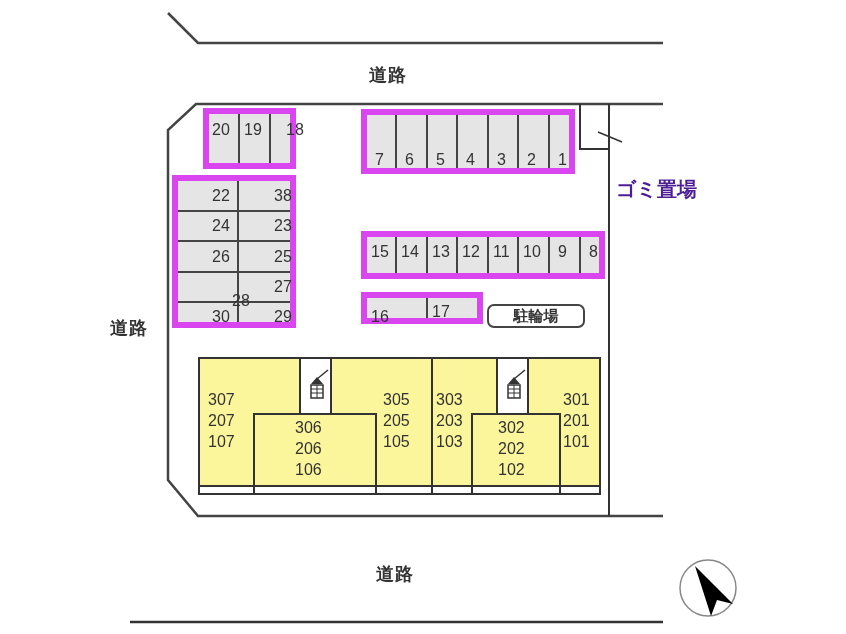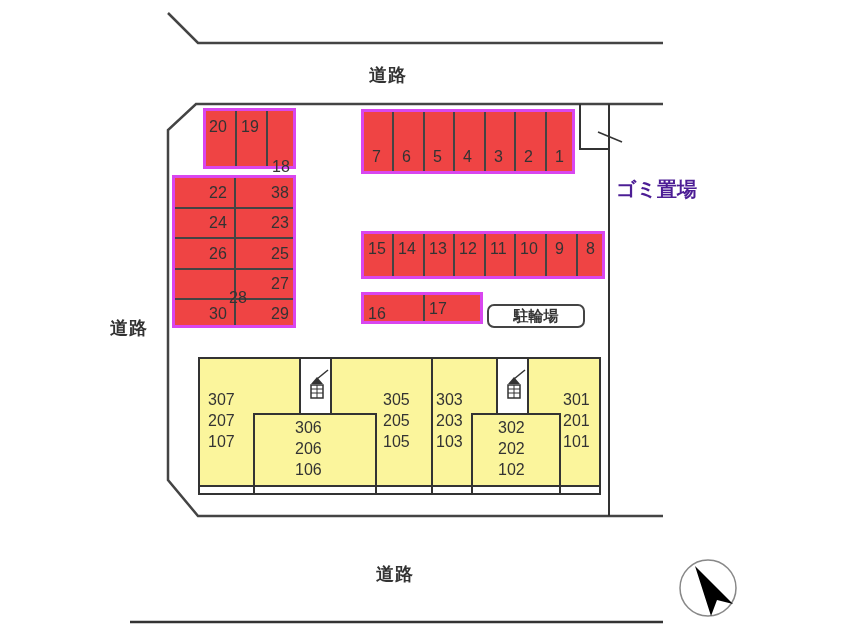--- a/index.html
+++ b/index.html
@@ -1,21 +1,21 @@
 <!DOCTYPE html>
 <html><head>
 <meta charset="utf-8">
 <style>
   html, body { margin: 0; padding: 0; background: #ffffff; }
   body { width: 846px; height: 634px; position: relative; overflow: hidden;
          font-family: "DejaVu Sans", "Liberation Sans", sans-serif; color: #333; }
   svg.lines { position: absolute; left: 0; top: 0; }
   .abs { position: absolute; box-sizing: border-box; }
   .road-label { position: absolute; font-size: 18px; font-weight: bold; color: #333; letter-spacing: 1px; }
-  .box { position: absolute; box-sizing: border-box; border: 3px solid #d946ef; background: #ef4444; }
+  .box { position: absolute; box-sizing: border-box; border: 6px solid #d946ef; background: #e5e5e5; }
   .cell { position: absolute; box-sizing: border-box; font-size: 16px; color: #333;
           font-family: "Liberation Sans", sans-serif; }
   .vdiv { position: absolute; top: 0; bottom: 0; width: 2px; background: #444; }
   .hdiv { position: absolute; left: 0; right: 0; height: 2px; background: #444; }
   .bldg { position: absolute; box-sizing: border-box; background: #fbf59c; border: 2px solid #333; }
   .unit-label { position: absolute; font-size: 16px; line-height: 21px; text-align: center; color: #333;
                 font-family: "Liberation Sans", sans-serif; }
   .stair { position: absolute; background: #fff; box-sizing: border-box; border-left: 2px solid #333; border-right: 2px solid #333; }
   .bike { position: absolute; box-sizing: border-box; border: 2px solid #444; background: #fff;
           font-size: 15px; font-weight: bold; text-align: center; line-height: 20px; color: #333; }
@@ -46,21 +46,21 @@
 
 <div class="road-label" style="left:369px; top:63px;">道路</div>
 <div class="road-label" style="left:110px; top:316px;">道路</div>
 <div class="road-label" style="left:376px; top:562px;">道路</div>
 
 <div class="box" style="left:203px; top:108px; width:93px; height:61px;">
   <div class="vdiv" style="left:29px;"></div>
   <div class="vdiv" style="left:60px;"></div>
   <div class="cell" style="left:3px; top:7px;">20</div>
   <div class="cell" style="left:35px; top:7px;">19</div>
-  <div class="cell" style="left:66px; top:7px;margin-top:40px;">18</div>
+  <div class="cell" style="left:77px; top:7px;">18</div>
 </div>
 
 <div class="box" style="left:172px; top:175px; width:124px; height:153px;">
   <div class="vdiv" style="left:59px;"></div>
   <div class="hdiv" style="top:29px;"></div>
   <div class="hdiv" style="top:59px;"></div>
   <div class="hdiv" style="top:90px;"></div>
   <div class="hdiv" style="top:120px;"></div>
   <div class="cell" style="left:34px; top:6px;">22</div>
   <div class="cell" style="left:96px; top:6px;">38</div>

